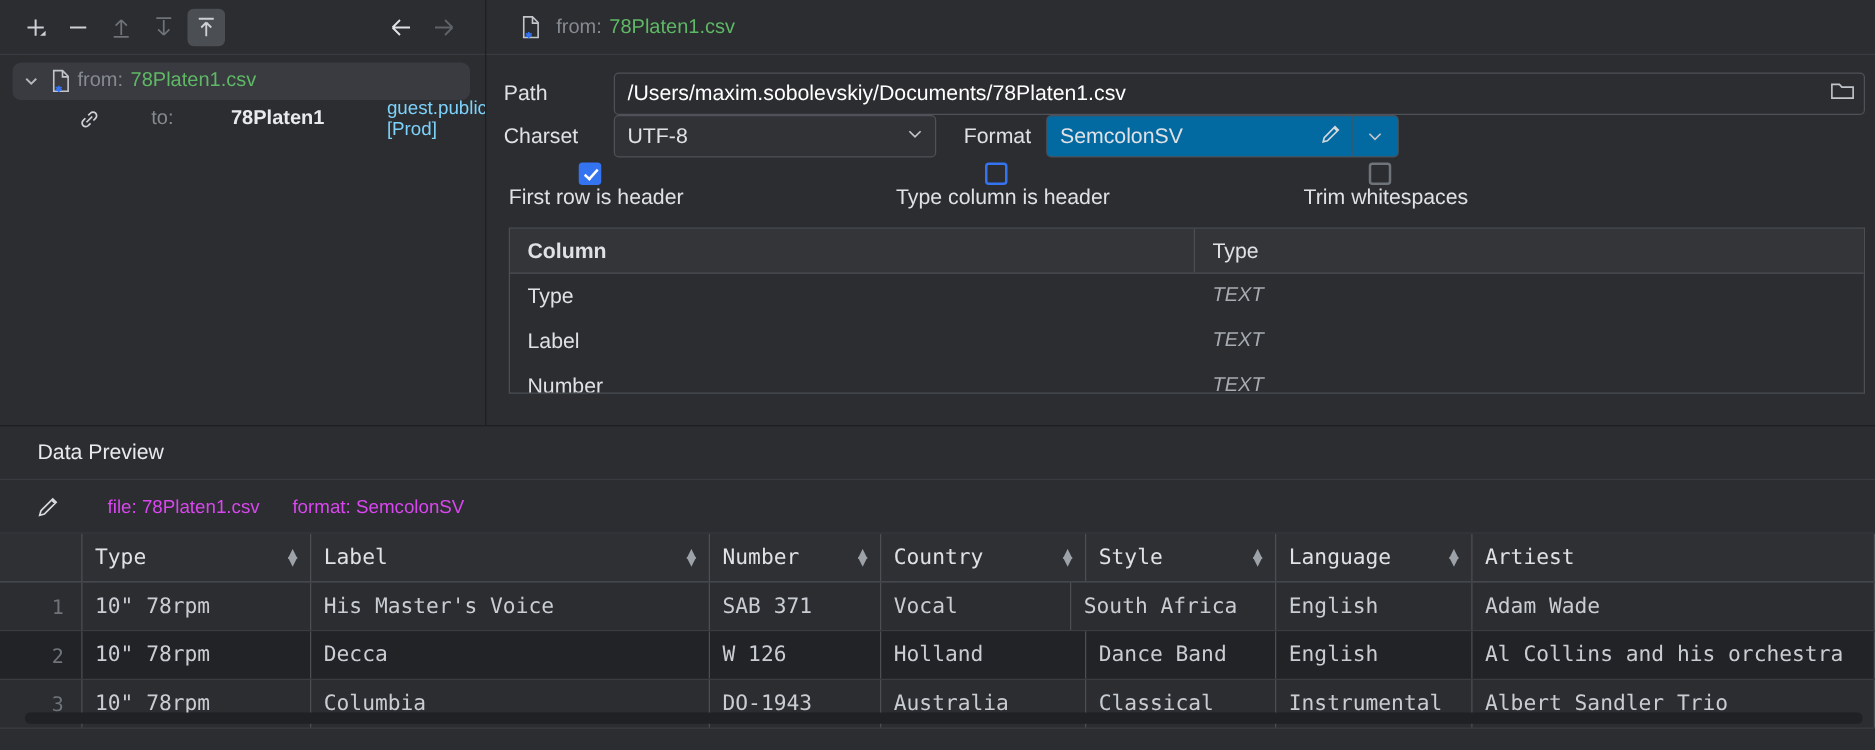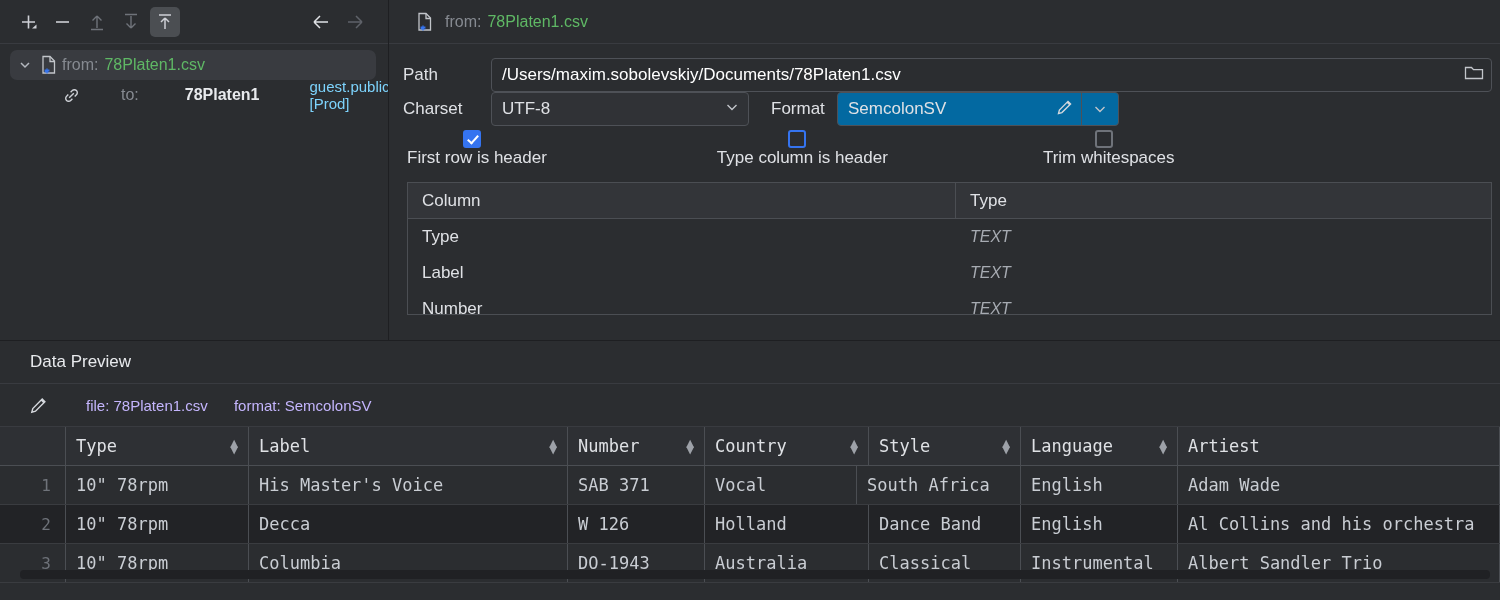--- a/index.html
+++ b/index.html
@@ -88,39 +88,39 @@
   }
   .gap1 { width:170px; } .gap2 { width:155px; }
 
   
   .coltype {
     margin:6px 0 0 4px; border:1px solid #4b4e53; border-top:1px solid #4b4e53;
     background:#2b2d30; width:1085px; height:133px; overflow:hidden;
   }
   .ct-head { display:flex; height:36px; background:#333539; border-bottom:1px solid #4b4e53; }
   .ct-head div { font-size:17px; color:#dfe1e5; display:flex; align-items:center; padding-left:14px; }
-  .ct-c1 { width:548px; border-right:1px solid #4b4e53; }
+  .ct-c1 { width:548px; border-right:1px solid #4b4e53;font-weight:bold; }
   .ct-c2 { flex:1; }
   .ct-row { display:flex; height:36px; align-items:center; }
   .ct-row .c1 { width:548px; font-size:17px; padding-left:14px; color:#dfe1e5; }
   .ct-row .c2 { flex:1; font-size:16px; font-style:italic; color:#a7abb2; padding-left:14px; }
 
   
   .vscroll { position:absolute; right:6px; top:44px; width:10px; height:290px; }
   .vscroll .thumb { position:absolute; top:2px; left:0; width:10px; height:190px; background:#5a5d63; border-radius:5px; }
 
   
   .preview { position:absolute; left:0; top:340px; width:1500px; height:260px; background:#2b2d30; border-top:1px solid #1e1f22; }
   .preview-title { height:42px; display:flex; align-items:center; padding-left:30px; font-size:17px; color:#e8eaed;text-align:right; }
   .preview-toolbar {
     height:44px; display:flex; align-items:center; padding-left:28px;
     border-top:1px solid #393b40; border-bottom:1px solid #393b40; background:#2b2d30;
   }
   .pv-icon { width:34px; display:flex; align-items:center; }
-  .pv-meta { font-size:15px; color:#c4b5fd; margin-left:24px; }
+  .pv-meta { font-size:15px; color:#d946ef; margin-left:24px; }
   .pv-meta span { margin-right:22px; }
 
   
   .grid { position:absolute; left:0; top:86px; width:1500px; height:166px; background:#2b2d30; overflow:hidden; }
   .g-row { display:flex; height:39px; align-items:stretch; }
   .g-head { background:#2e3034; border-bottom:1px solid #4b4e53; }
   .g-row.alt { background:#222326; }
   .g-row.body { border-bottom:1px solid #3a3c40; }
   .g-gutter { width:66px; flex:0 0 66px; display:flex; align-items:center; justify-content:flex-end;
               padding-right:14px; font-family:"DejaVu Sans Mono", monospace; font-size:16px; color:#6f737a;

